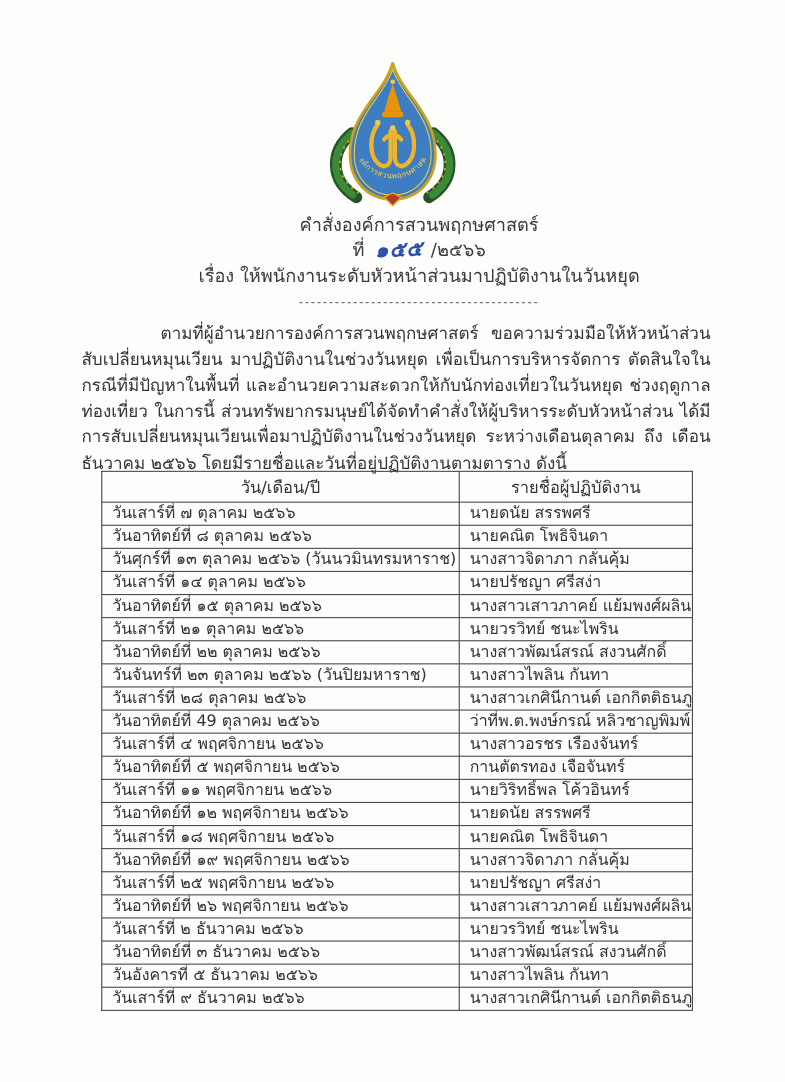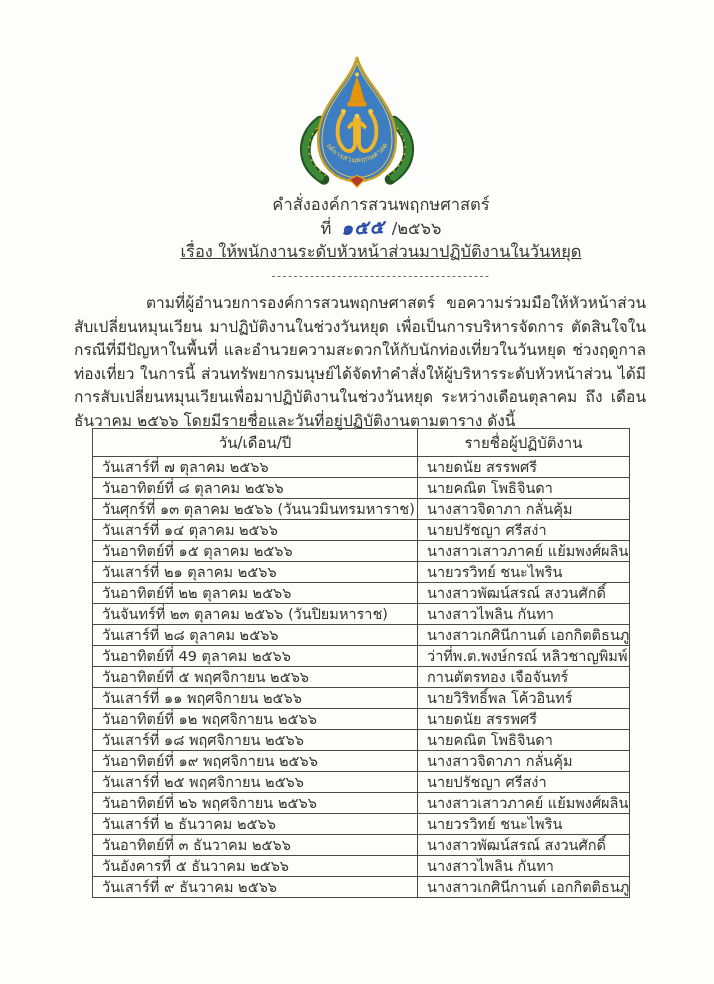--- a/index.html
+++ b/index.html
@@ -11,21 +11,21 @@
   }
   .page { position:absolute; inset:0; background:#fdfdfc; }
 
   
   .logo-wrap { position:absolute; left:289px; top:54px; width:136px; height:138px; }
 
   
   .heading { position:absolute; top:194px; left:0; width:714px; text-align:center; color:#3a3a3a;padding-left:48px; }
   .heading .line1 { font-size:16.5px; line-height:22px; }
   .heading .line2 { font-size:16.5px; line-height:23px; }
-  .heading .line3 { font-size:16.5px; line-height:24px;text-decoration:underline; }
+  .heading .line3 { font-size:16.5px; line-height:24px; }
   .handwritten {
     color:#2b4fa8; font-style:italic; font-weight:bold; font-size:19px;
     display:inline-block; transform:rotate(-2deg); letter-spacing:1px;
     margin:0 2px -2px 4px;
   }
   .divider { font-size:11px; letter-spacing:1.5px; color:#555; line-height:20px; margin-top:2px; }
 
   
   .body-par {
     position:absolute; top:292px; left:74px; width:572px;
@@ -148,20 +148,24 @@
         </tr>
         <tr>
           <td>วันเสาร์ที่ ๒๘ ตุลาคม ๒๕๖๖</td>
           <td>นางสาวเกศินีกานต์  เอกกิตติธนภูมิ</td>
         </tr>
         <tr>
           <td>วันอาทิตย์ที่ 49 ตุลาคม ๒๕๖๖</td>
           <td>ว่าที่พ.ต.พงษ์กรณ์  หลิวชาญพิมพ์</td>
         </tr>
         <tr>
+          <td>วันเสาร์ที่ ๔ พฤศจิกายน ๒๕๖๖</td>
+          <td>นางสาวอรชร  เรืองจันทร์</td>
+        </tr>
+        <tr>
           <td>วันอาทิตย์ที่ ๕ พฤศจิกายน ๒๕๖๖</td>
           <td>กานตัตรทอง  เจือจันทร์</td>
         </tr>
         <tr>
           <td>วันเสาร์ที่ ๑๑ พฤศจิกายน ๒๕๖๖</td>
           <td>นายวิริทธิ์พล  โค้วอินทร์</td>
         </tr>
         <tr>
           <td>วันอาทิตย์ที่ ๑๒ พฤศจิกายน ๒๕๖๖</td>
           <td>นายดนัย  สรรพศรี</td>

